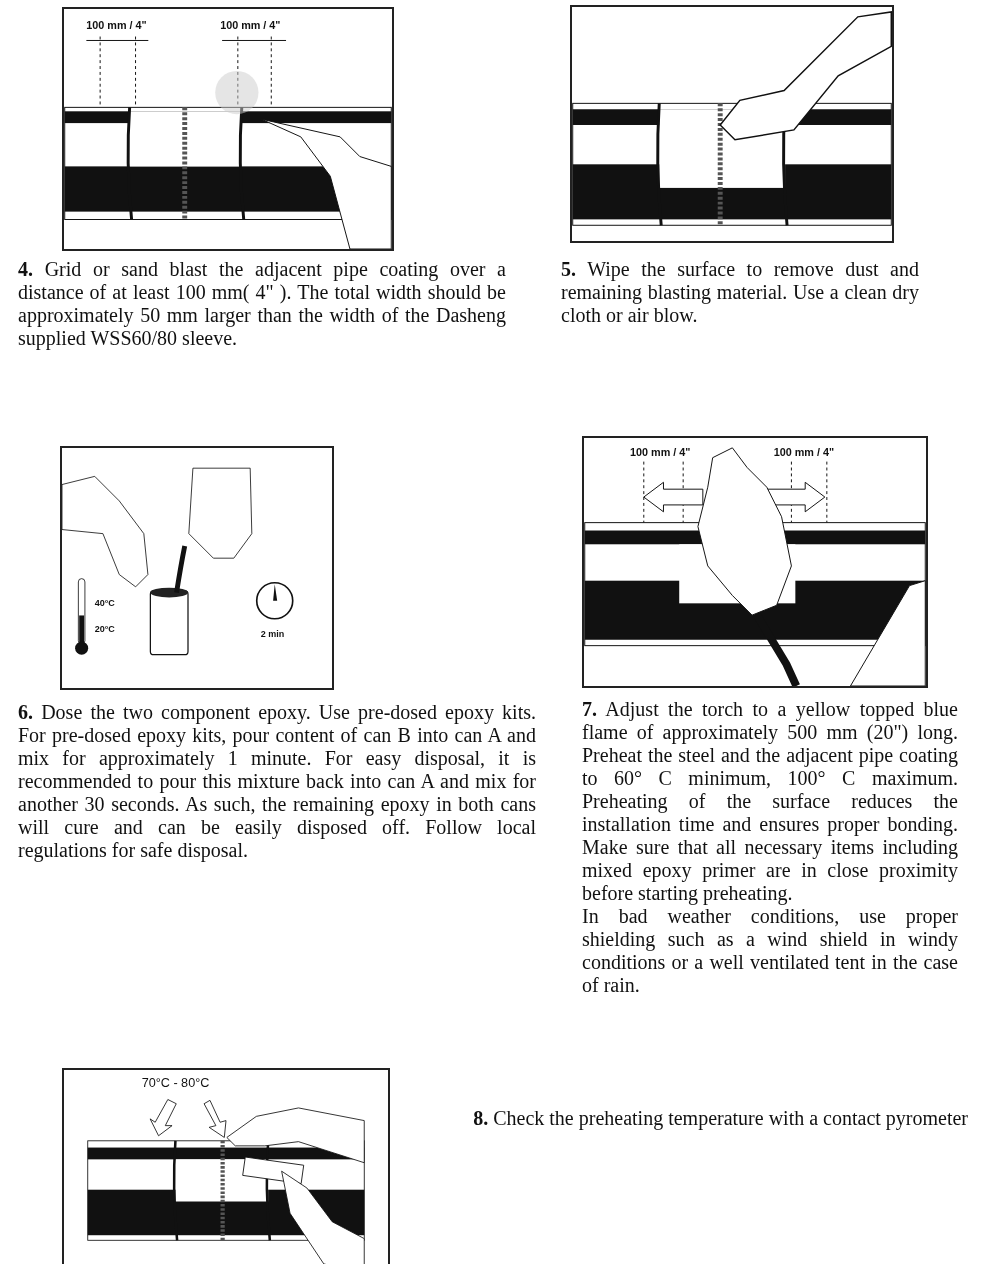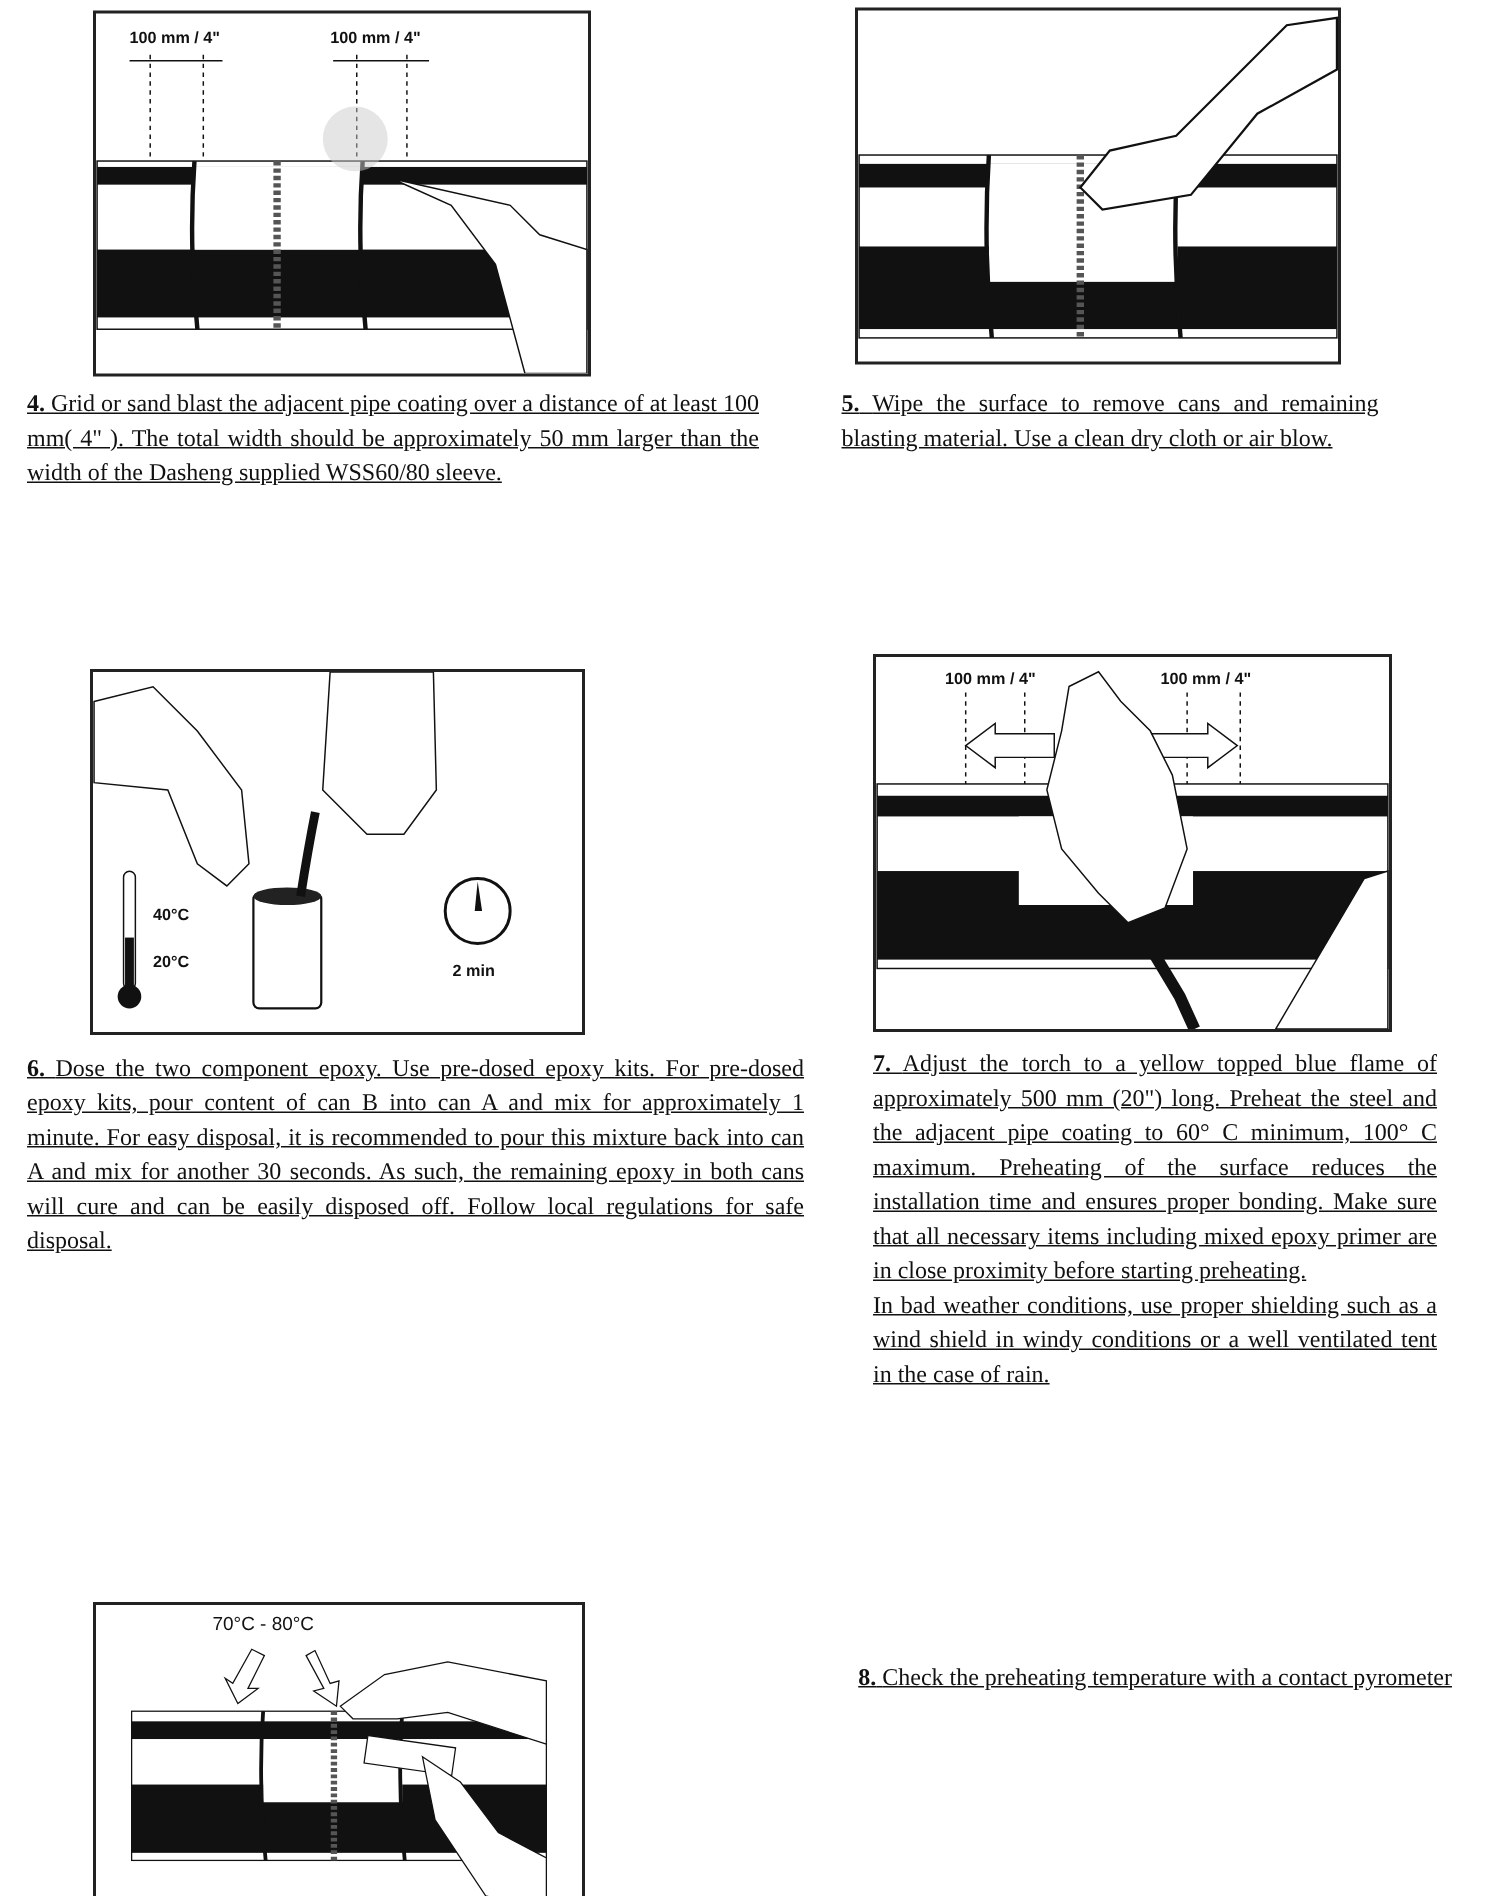--- a/index.html
+++ b/index.html
@@ -1,20 +1,20 @@
 <!DOCTYPE html>
 <html><head>
 <meta charset="utf-8">
 <style>
   html, body { margin: 0; padding: 0; background: #ffffff; }
   body { width: 1000px; height: 1264px; position: relative; overflow: hidden;
          font-family: "Liberation Serif", serif; color: #111; }
   .fig { position: absolute; border: 2px solid #222; background: #fff; box-sizing: border-box; overflow: hidden; }
   .fig svg { width: 100%; height: 100%; display: block; }
-  .para { position: absolute; font-size: 16px; line-height: 23px; text-align: justify; margin: 0; text-decoration: underline; }
+  .para { position: absolute; font-size: 20px; line-height: 23px; text-align: justify; margin: 0; }
   .para p { margin: 0; }
   .num { font-weight: bold; }
   .lbl { font-family: "Liberation Sans", sans-serif; font-size: 11px; font-weight: bold; fill: #111; }
   .lbl-lg { font-family: "Liberation Sans", sans-serif; font-size: 15px; fill: #111; }
 </style>
 </head>
 <body>
 
 <div class="fig" style="left:62px;top:7px;width:332px;height:244px;">
   <svg viewBox="0 0 332 244">
@@ -49,24 +49,24 @@
     <line x1="150" y1="98" x2="150" y2="222" stroke="#555" stroke-width="5" stroke-dasharray="3,2"></line>
     <path d="M150 120 L170 95 L215 85 L290 10 L324 5 L324 40 L270 70 L225 125 L165 135 Z" fill="#fff" stroke="#111" stroke-width="1.5"></path>
   </svg>
 </div>
 
 <div class="para" style="left:18px;top:258px;width:488px;">
   <p><span class="num">4.</span> <span>Grid or sand blast the adjacent pipe coating over a distance of at least 100 mm( 4" ). The total width should be approximately 50 mm larger than the width of the Dasheng supplied WSS60/80 sleeve.</span></p>
 </div>
 
 <div class="para" style="left:561px;top:258px;width:358px;">
-  <p><span class="num">5.</span> <span>Wipe the surface to remove cans and remaining blasting material. Use a clean dry cloth or air blow.</span></p>
+  <p><span class="num">5.</span> <span>Wipe the surface to remove dust and remaining blasting material. Use a clean dry cloth or air blow.</span></p>
 </div>
 
-<div class="fig" style="left:60px;top:446px;width:330px;height:244px;">
+<div class="fig" style="left:60px;top:446px;width:274px;height:244px;">
   <svg viewBox="0 0 330 244">
     <path d="M0 20 L40 10 L70 40 L100 80 L105 130 L90 145 L70 130 L50 80 L0 75 Z" fill="#fff" stroke="#111"></path>
     <path d="M160 0 L230 0 L232 80 L210 110 L185 110 L155 80 Z" fill="#fff" stroke="#111"></path>
     <rect x="108" y="150" width="46" height="78" rx="4" fill="#fff" stroke="#111" stroke-width="1.5"></rect>
     <ellipse cx="131" cy="152" rx="23" ry="6" fill="#222"></ellipse>
     <path d="M150 95 Q145 120 140 152" stroke="#111" stroke-width="6" fill="none"></path>
     <rect x="20" y="135" width="8" height="80" rx="4" fill="#fff" stroke="#111"></rect>
     <rect x="21" y="180" width="6" height="35" fill="#111"></rect>
     <circle cx="24" cy="220" r="8" fill="#111"></circle>
     <text class="lbl" x="40" y="168">40°C</text>

